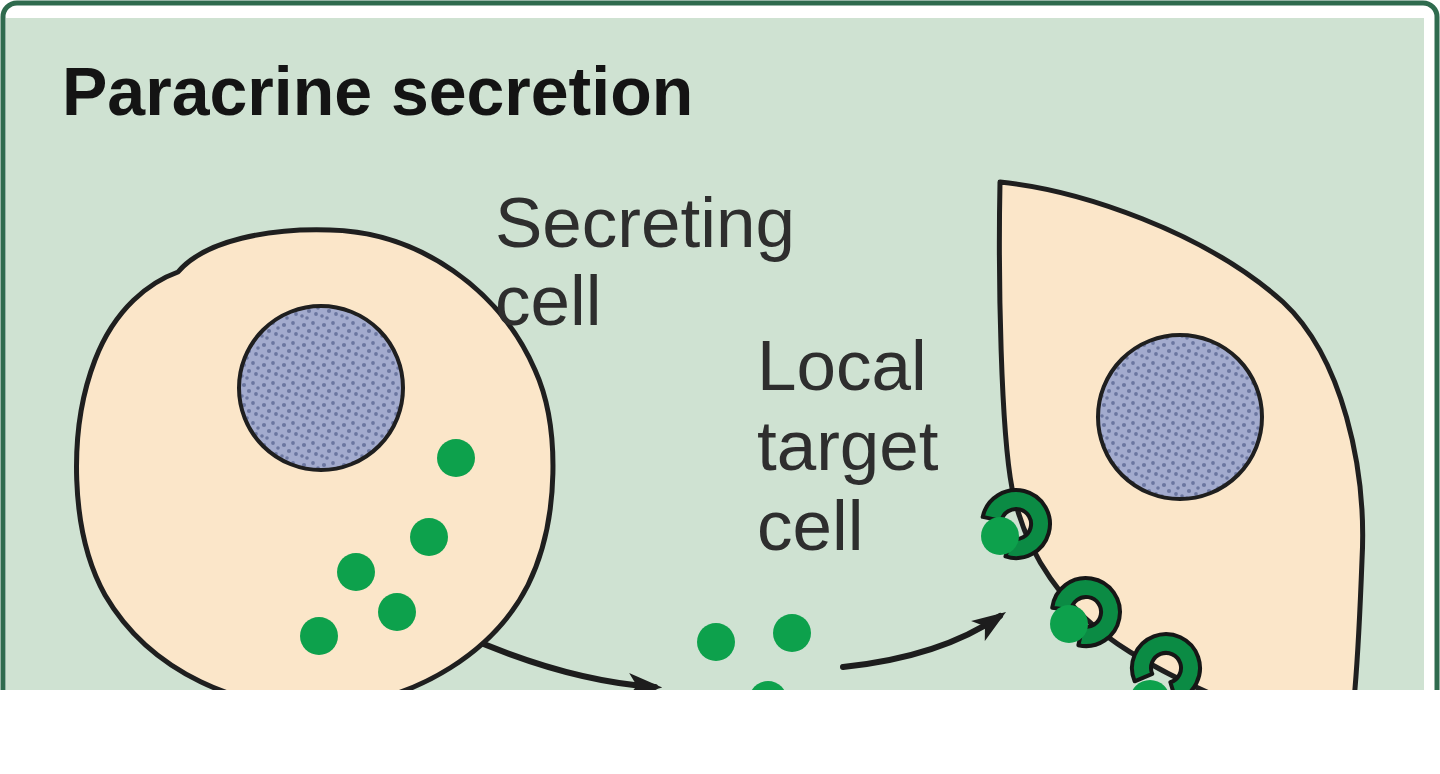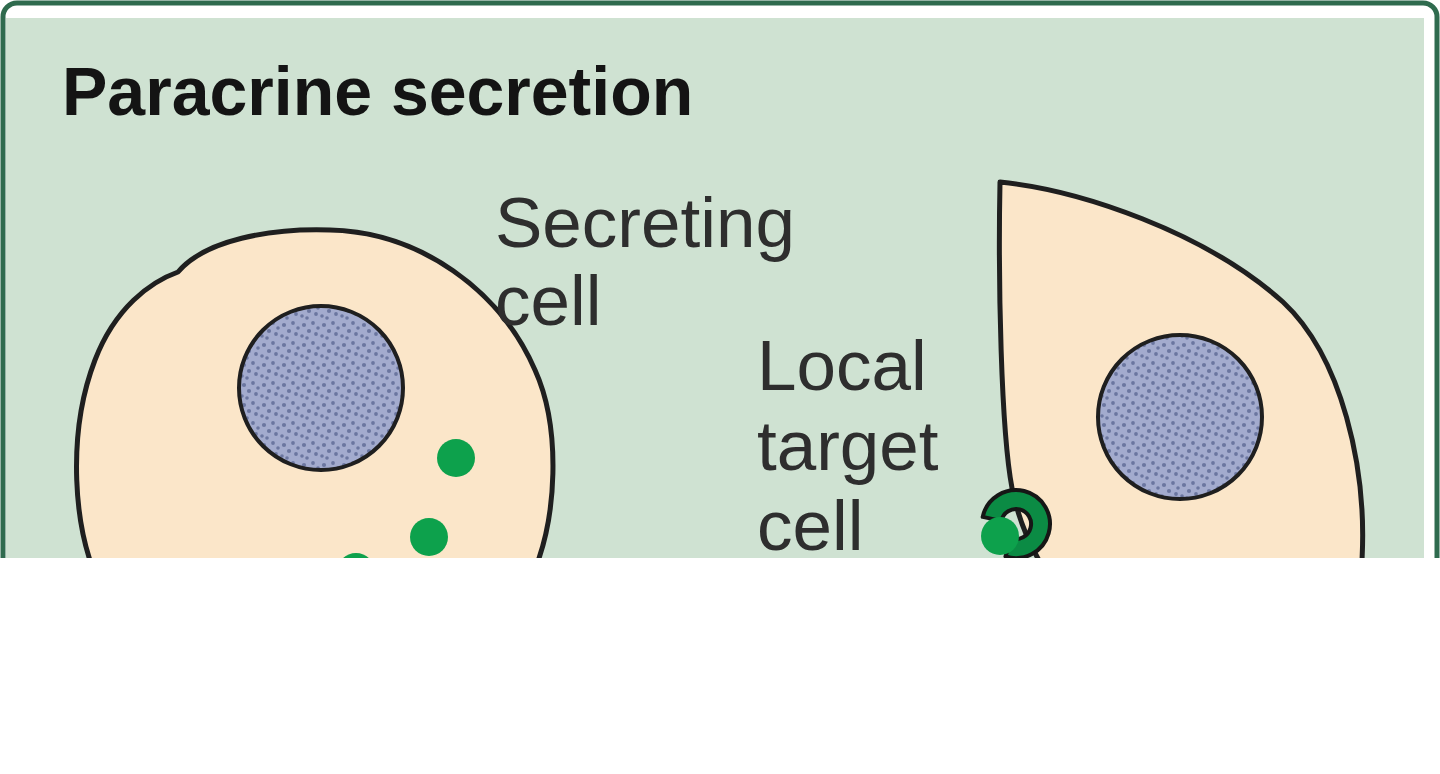--- a/index.html
+++ b/index.html
@@ -1,18 +1,18 @@
 <!DOCTYPE html>
 <html><head>
 <meta charset="utf-8">
 <style>
   html,body{margin:0;padding:0;background:#ffffff;}
   .stage{
     position:relative;
-    width:1440px;height:558px;
+    width:1440px;height:690px;
     background:#0f766e;
     overflow:hidden;
     font-family:"Liberation Sans","DejaVu Sans",sans-serif;
   }
   .stage svg{position:absolute;inset:0;display:block;}
   .title-text{
     font-family:"Liberation Sans","DejaVu Sans",sans-serif;
     font-size:68px;font-weight:bold;fill:#141414;
   }
   .label-text{

